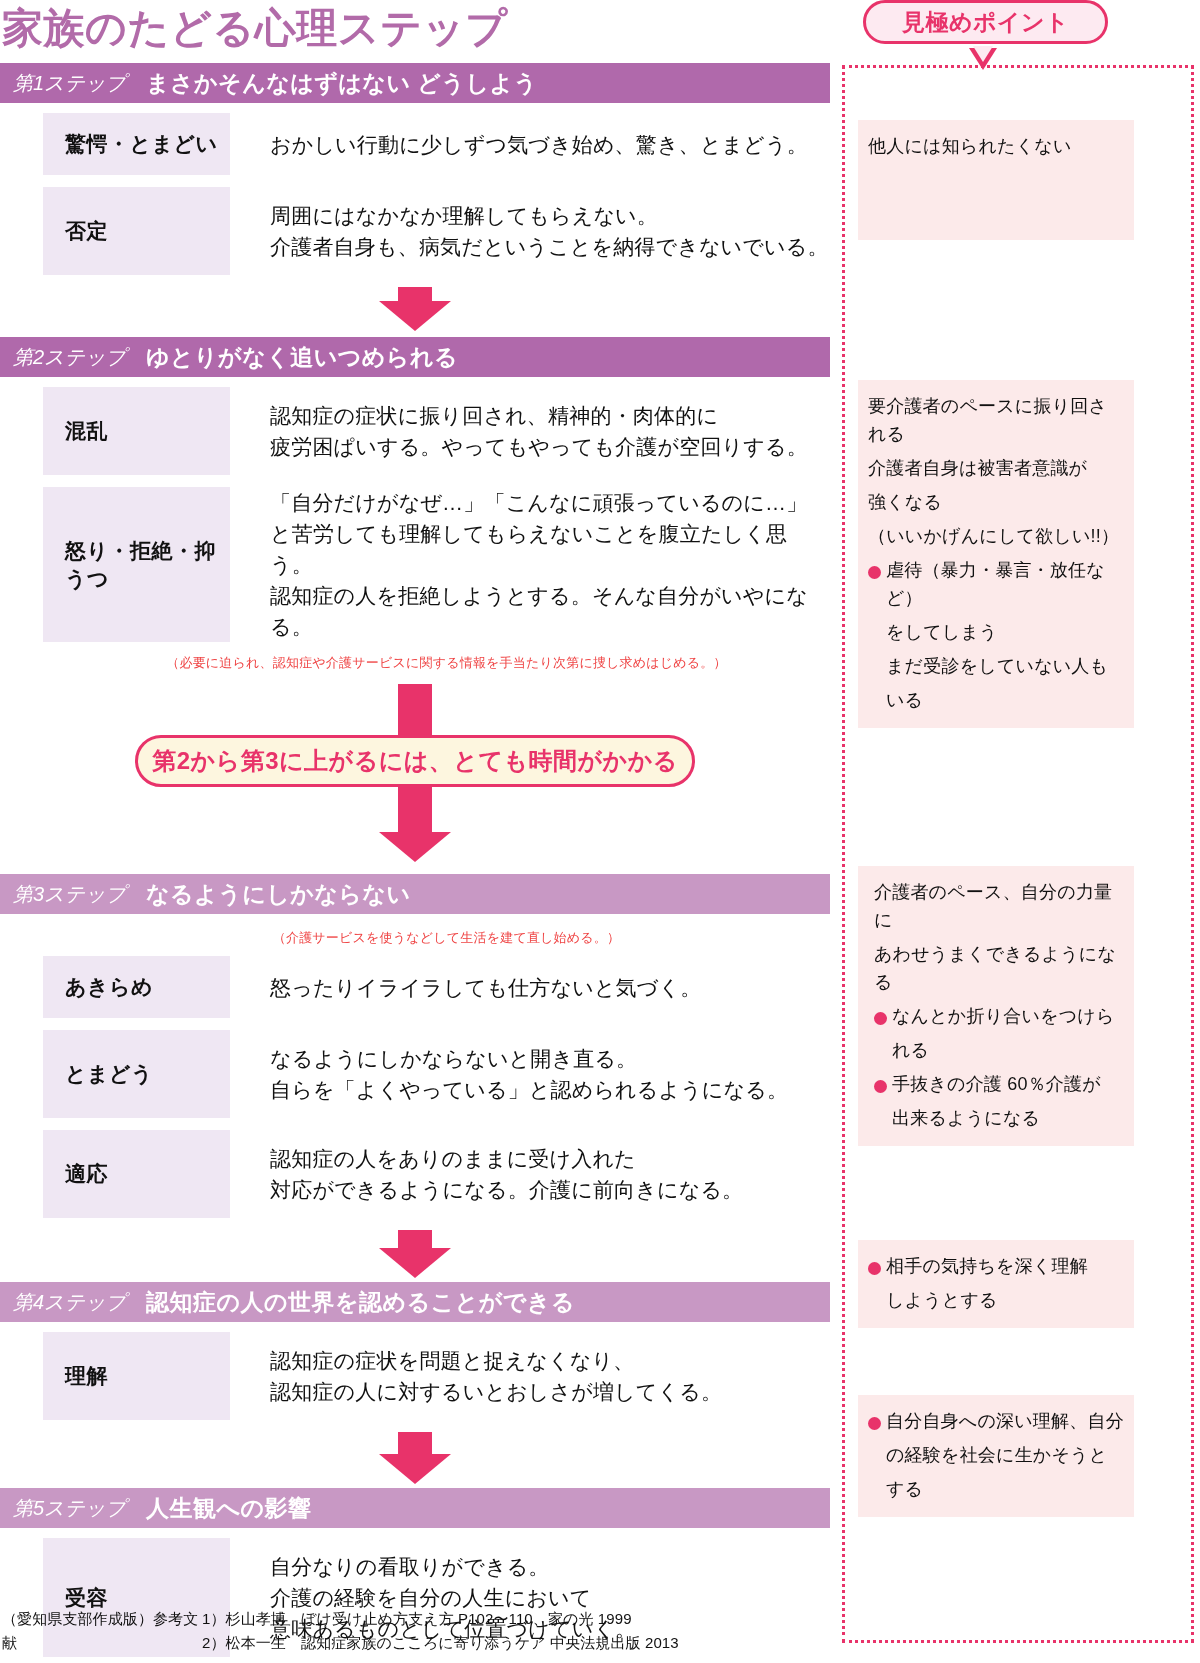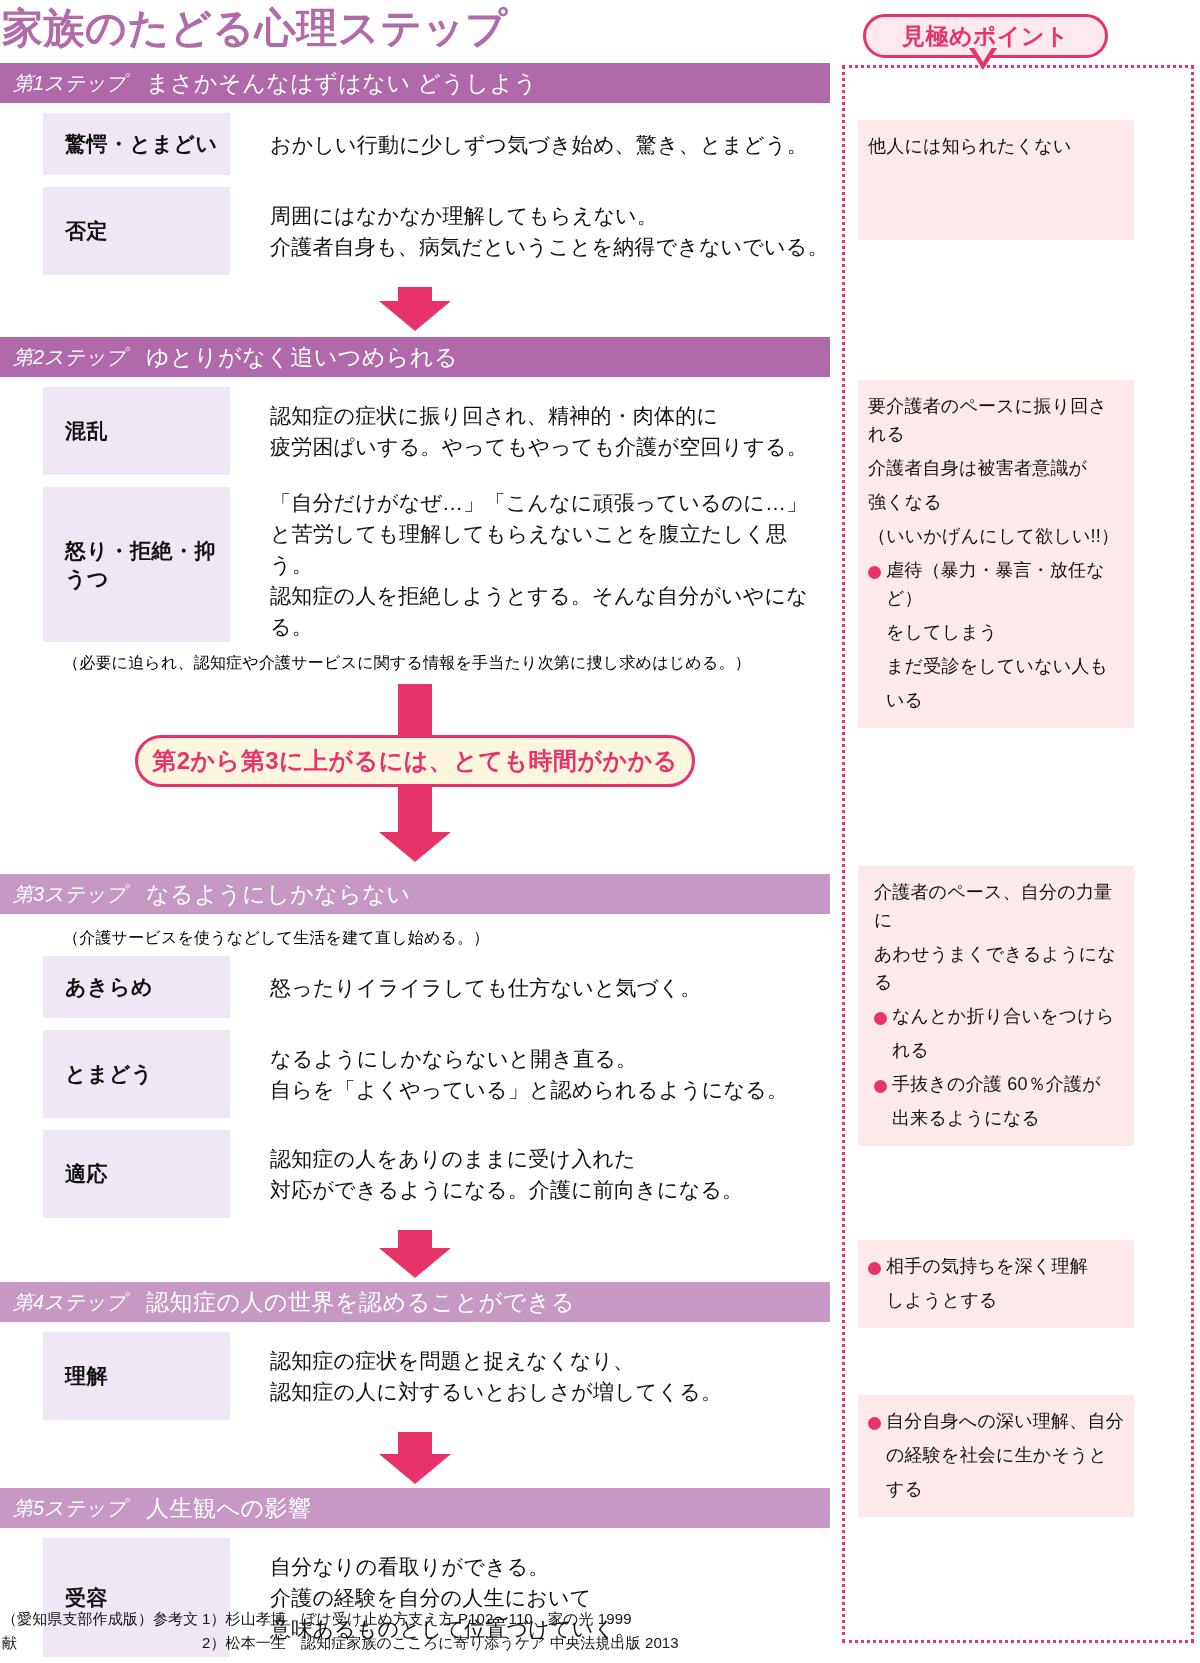--- a/index.html
+++ b/index.html
@@ -28,21 +28,21 @@
   .stepblock .railbar{
     position:absolute;left:0;top:0;width:43px;bottom:0;
   }
   .stephead{
     position:relative;height:40px;
     display:flex;align-items:center;
     padding-left:13px;box-sizing:border-box;
     color:#ffffff;white-space:nowrap;
   }
   .stephead .num{font-size:20px;font-weight:400;letter-spacing:0px;font-style:italic;}
-  .stephead .ttl{font-size:23px;font-weight:normal;margin-left:20px;letter-spacing:0.5px;}
+  .stephead .ttl{font-size:23px;font-weight:bold;margin-left:20px;letter-spacing:0.5px;}
 
   .deep .stephead,.deep .railbar{background:#b069ab;}
   .light .stephead,.light .railbar{background:#c898c4;text-align:right;}
 
   .stepbody{position:relative;padding-left:43px;background:#ffffff;}
   .bodyinner{position:relative;background:#ffffff;padding:0 0 0 0;}
 
   .row{display:flex;align-items:stretch;margin:0 0 0 0;}
   .rowlabel{
     width:187px;min-height:62px;background:#efe7f3;
@@ -52,22 +52,22 @@
     flex:0 0 187px;
   }
   .rowdesc{
     flex:1;display:flex;flex-direction:column;justify-content:center;
     padding-left:40px;box-sizing:border-box;
     font-size:21px;color:#111;line-height:31px;letter-spacing:0.2px;
   }
   .rowgap{height:12px;background:#ffffff;}
 
   .parenline{
-    font-size:16px;color:#000000;line-height:28px;
-    padding:7px 0 7px 20px;background:#ffffff;letter-spacing:0.2px;
+    font-size:13px;color:#ef4444;line-height:28px;
+    padding:7px 0 7px 20px;background:#ffffff;letter-spacing:0.2px;text-align:center;
   }
   .parenline.top{padding-top:10px;padding-bottom:4px;}
   .topcap{height:10px;background:#ffffff;}
   .botcap{height:12px;background:#ffffff;}
 
   
   .arrowwrap{position:relative;width:830px;background:#ffffff;}
   .arrow{
     position:absolute;left:50%;transform:translateX(-50%);
     width:0;height:0;
@@ -93,21 +93,21 @@
     box-sizing:border-box;
     color:#e8336a;font-size:24px;font-weight:bold;letter-spacing:0.5px;
     z-index:3;
     text-align:center;
   }
 
   
   .rightcol{position:absolute;left:836px;top:0;width:364px;height:1663px;}
 
   .bubble{
-    position:absolute;left:27px;top:14px;width:245px;height:44px;
+    position:absolute;left:27px;top:0;width:245px;height:44px;
     border:3px solid #e8336a;border-radius:23px;background:#fdeaf1;
     display:flex;align-items:center;justify-content:center;
     box-sizing:border-box;
     color:#e8336a;font-size:23px;font-weight:bold;letter-spacing:0.5px;
     z-index:4;
   }
   .bubble-tail{
     position:absolute;left:133px;top:48px;width:0;height:0;
     border-left:14px solid transparent;border-right:14px solid transparent;
     border-top:22px solid #e8336a;z-index:4;

